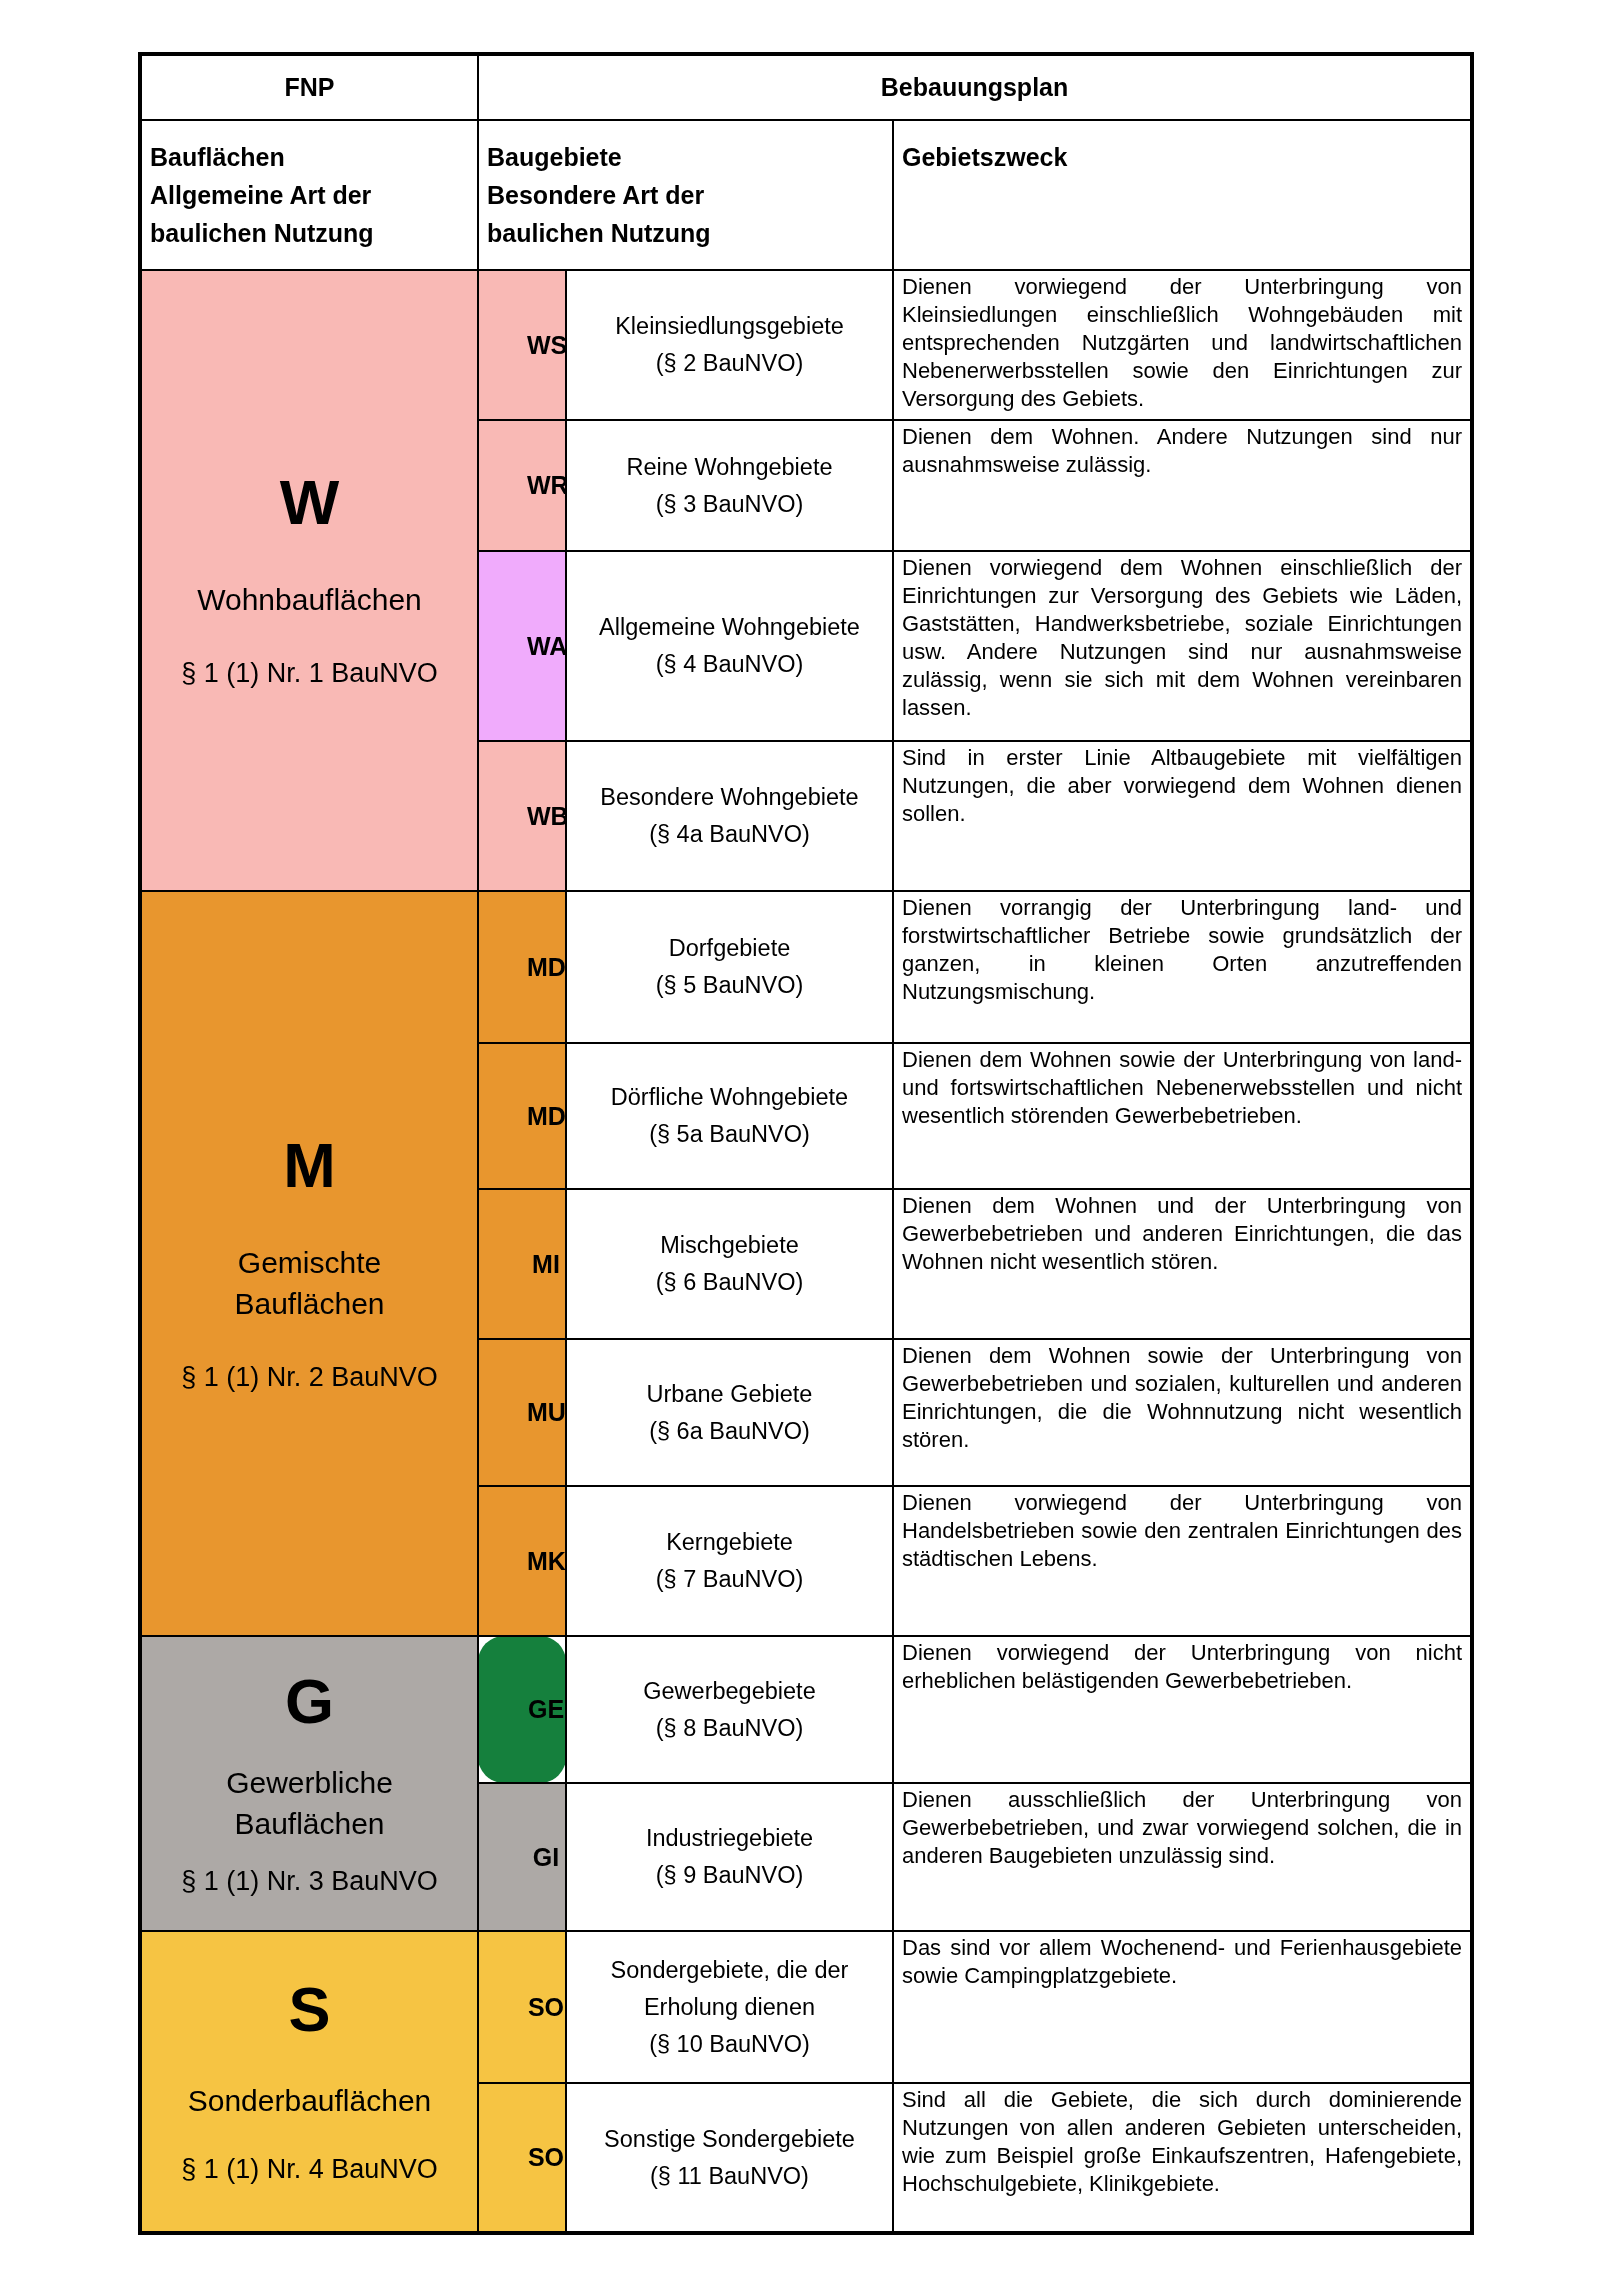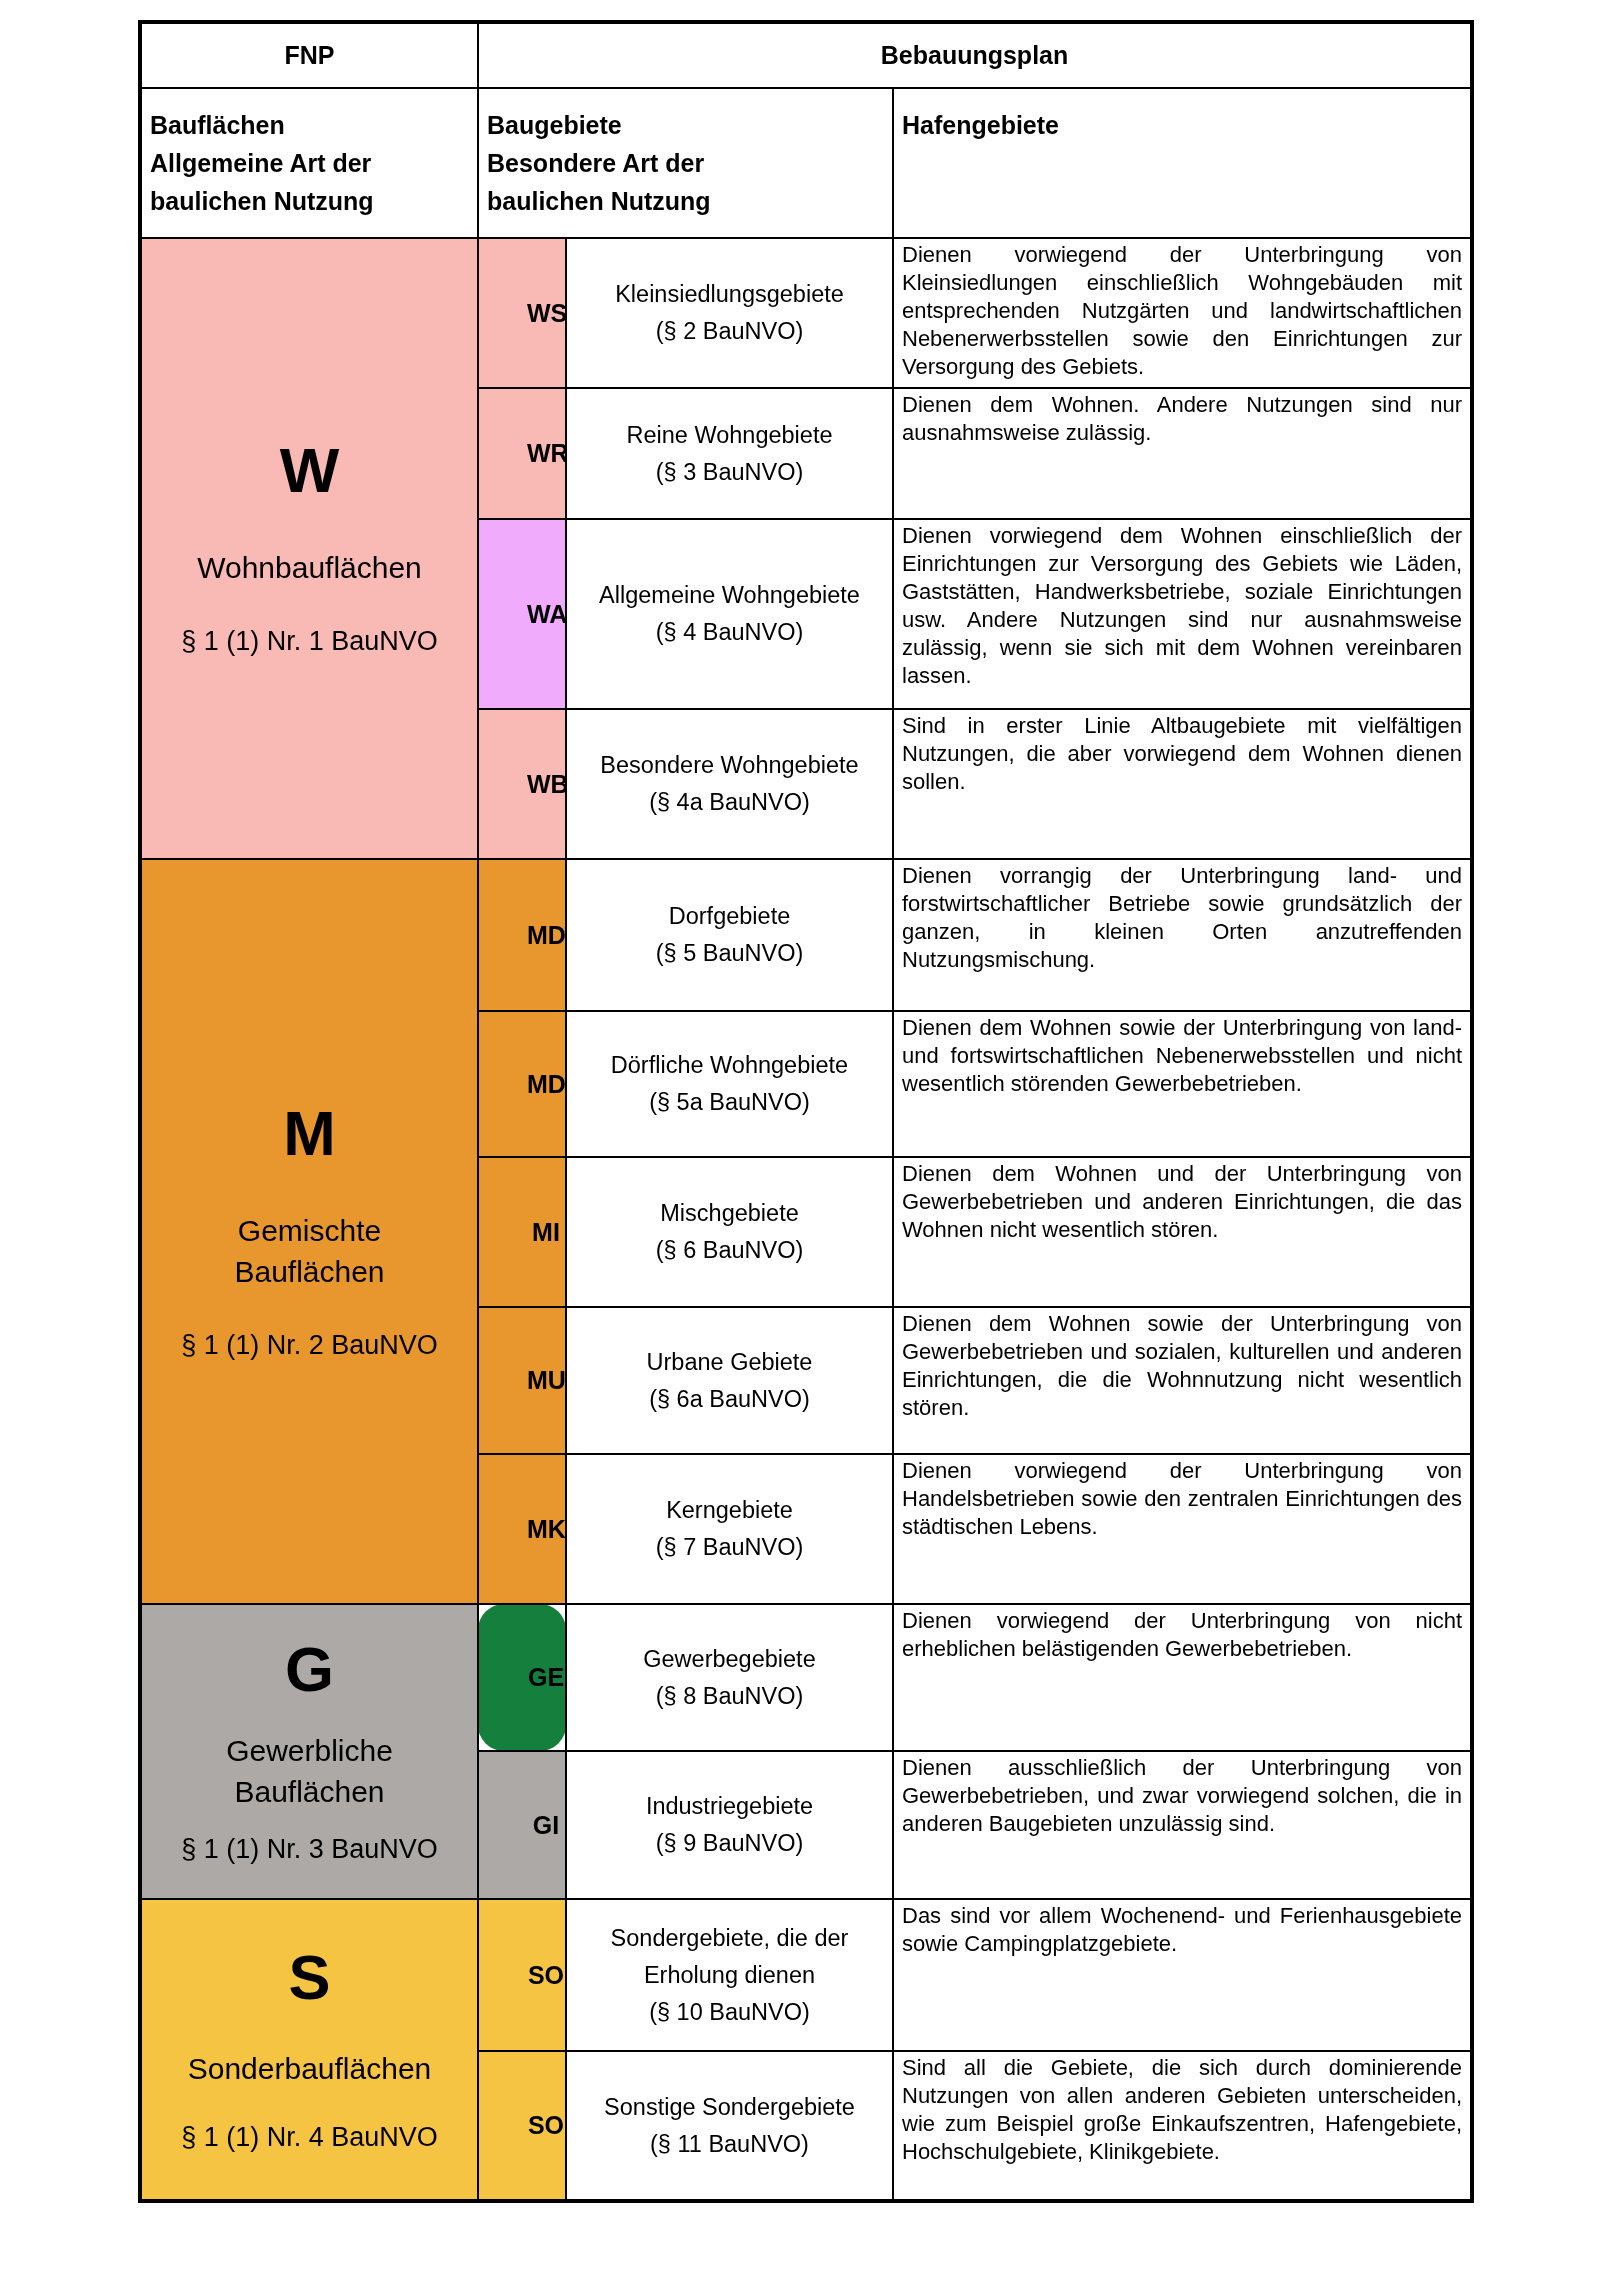--- a/index.html
+++ b/index.html
@@ -1,18 +1,18 @@
 <!DOCTYPE html>
 <html style="font-size:13px"><head>
 <meta charset="utf-8">
 <style>
   html,body{margin:0;padding:0;background:#ffffff;}
   body{width:1621px;height:2295px;font-family:"Liberation Sans",sans-serif;color:#000;}
   .page{position:relative;width:1621px;height:2295px;background:#fff;}
-  table.fnp{position:absolute;left:138px;top:20px;width:1330px;border-collapse:collapse;table-layout:fixed;border:4px solid #000;}
+  table.fnp{position:absolute;left:138px;top:52px;width:1330px;border-collapse:collapse;table-layout:fixed;border:4px solid #000;}
   td{border:2.4px solid #000;padding:0;vertical-align:top;overflow:hidden;}
   .rh1{height:66px}.rh2{height:127px}
   .r0{height:150px}.r1{height:131px}.r2{height:190px}.r3{height:150px}
   .r4{height:152px}.r5{height:146px}.r6{height:150px}.r7{height:147px}.r8{height:150px}
   .r9{height:147px}.r10{height:148px}.r11{height:152px}.r12{height:150px}
   .h1{font-weight:bold;font-size:25px;text-align:center;vertical-align:middle;}
   .h2{font-weight:bold;font-size:25px;text-align:left;vertical-align:top;padding:17px 8px;white-space:pre-line;line-height:38px;}
   .code{font-weight:bold;font-size:25px;text-align:center;vertical-align:middle;padding-left:48px;}
   .name{font-size:23.5px;text-align:center;vertical-align:middle;line-height:37px;padding:0 1px;}
   .zweck{font-size:22px;line-height:28px;text-align:justify;padding:1.6px 8px 3.2px 8px;vertical-align:top;}
@@ -39,21 +39,21 @@
     <td class="h1">FNP</td>
     <td class="h1" colspan="3">Bebauungsplan</td>
   </tr>
   <tr class="rh2">
     <td class="h2">Bauflächen
 Allgemeine Art der
 baulichen Nutzung</td>
     <td class="h2" colspan="2">Baugebiete
 Besondere Art der
 baulichen Nutzung</td>
-    <td class="h2">Hafengebiete</td>
+    <td class="h2">Gebietszweck</td>
   </tr>
 
   <tr class="r0">
     <td class="group group-w" rowspan="4" style="background-color: rgb(249, 185, 181);">
       <div class="gletter">W</div>
       <div class="gname">Wohnbauflächen</div>
       <div class="glaw">§ 1 (1) Nr. 1 BauNVO</div>
     </td>
     <td class="code" style="background-color: rgb(249, 185, 181);">WS</td>
     <td class="name">

